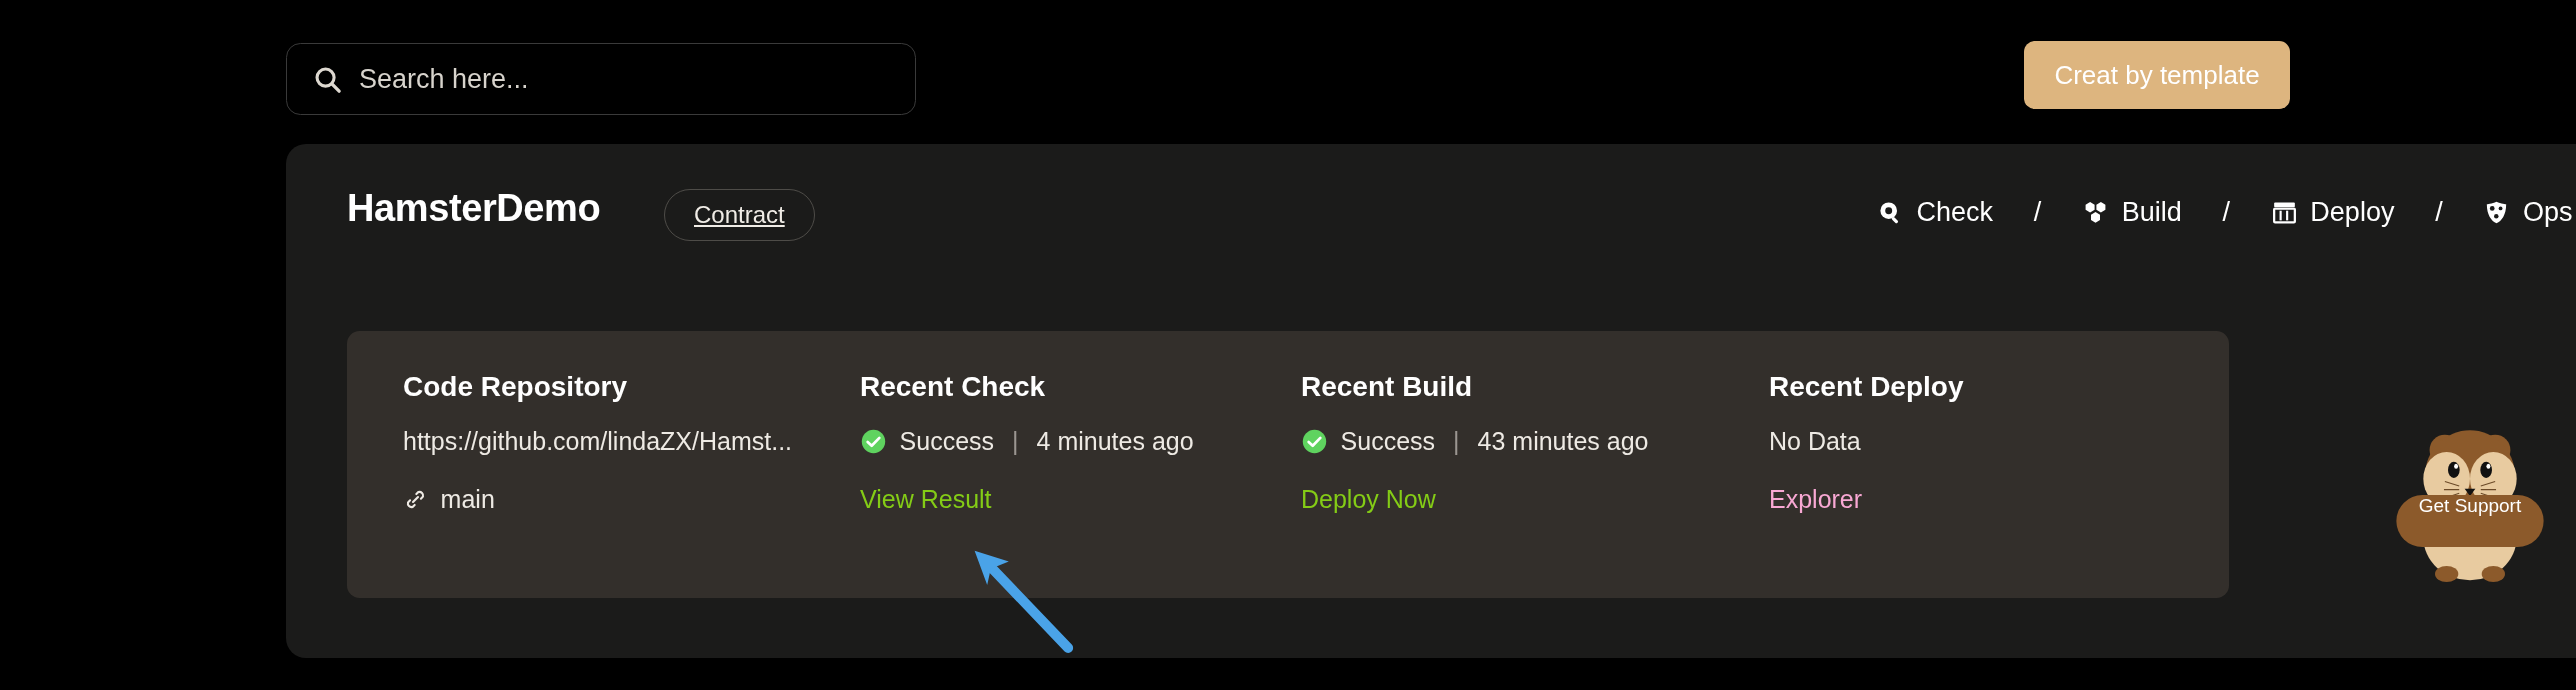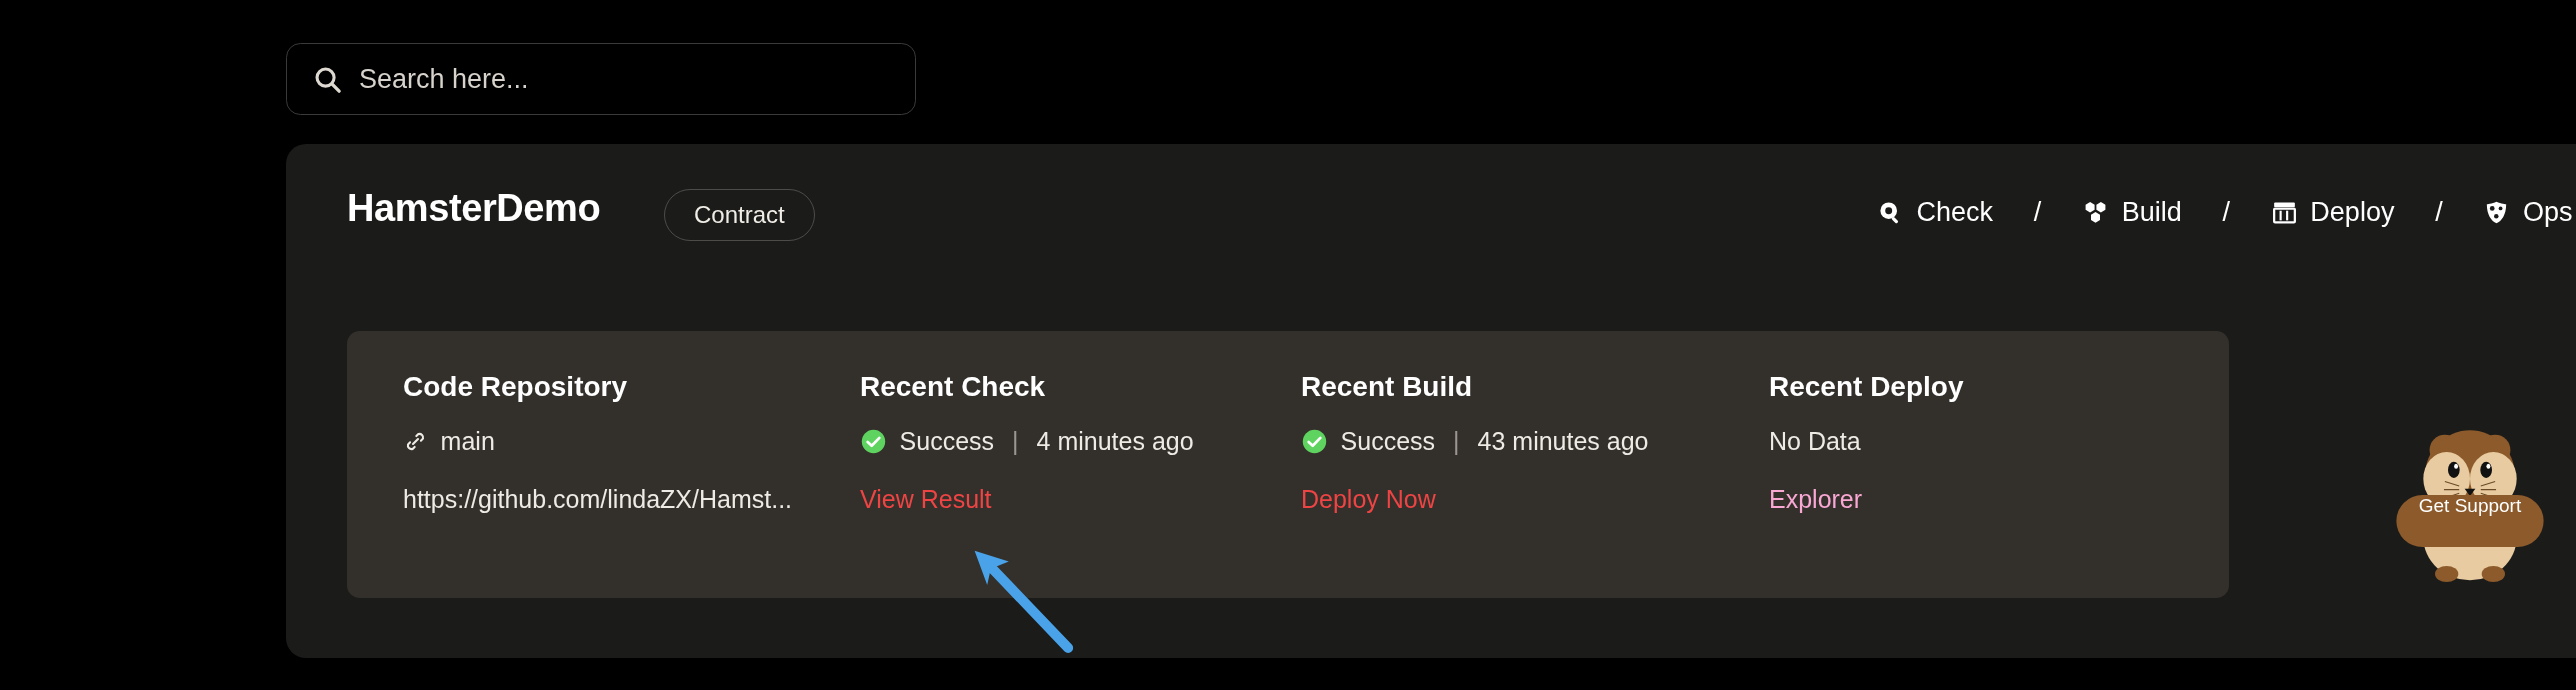--- a/index.html
+++ b/index.html
@@ -73,20 +73,21 @@
     height: 52px;
     padding: 0 29px;
     border: 0.9px solid #4e4c48;
     border-radius: 27px;
     color: #f0ece6;
     font-size: 24px;
     display: flex; align-items: center; justify-content: center;
     background: transparent;
     cursor: pointer;
     white-space: nowrap;
+    text-decoration: underline;
   }
 
   .nav {
     position: absolute; right: 56px; top: 43px;
     display: flex; align-items: center;
     gap: 12px;
     height: 50px;
   }
   .nav-item {
     display: flex; align-items: center; gap: 12.6px;
@@ -136,21 +137,21 @@
     white-space: nowrap;
   }
   .status-badge { width: 27px; height: 27px; flex: 0 0 27px; display: block; }
   .divider-bar {
     display: inline-block;
     color: #9b9691;
     padding: 0 5.4px;
   }
   .link-icon { width: 25px; height: 25px; flex: 0 0 25px; display: block; }
   .action-link {
-    color: #ef4444;
+    color: #84cc16;
     font-size: 25px;
     cursor: pointer;
     white-space: nowrap;
     display: inline-block;
   }
   .action-link.disabled { color: #f9a8d4; }
 
   
   .arrow-annotation {
     position: absolute; left: 953px; top: 540px;
@@ -181,20 +182,21 @@
 <div class="topbar">
 
   <div class="search-box">
     <svg class="search-icon" viewBox="0 0 24 24">
       <circle cx="10.5" cy="10.5" r="6.6" fill="none" stroke="#ddd8d0" stroke-width="2.4"></circle>
       <line x1="15.4" y1="15.4" x2="21" y2="21" stroke="#ddd8d0" stroke-width="2.6" stroke-linecap="round"></line>
     </svg>
     <input class="search-input" type="text" placeholder="Search here..." style="">
   </div>
 
+  <button class="tpl-button">Creat by template</button>
 </div>
 
 <div class="panel">
 
   <div class="panel-header">
     <div class="project-title">HamsterDemo</div>
 
     <div class="contract-pill">Contract</div>
 
     <div class="nav">
@@ -240,29 +242,29 @@
         <span>Ops</span>
       </div>
 
     </div>
   </div>
 
   <div class="card">
 
     <div class="col col-repo">
       <div class="col-title">Code Repository</div>
+      <div class="col-row">https://github.com/lindaZX/Hamst...</div>
       <div class="col-row">
         <svg class="link-icon" viewBox="0 0 24 24">
           <path d="M9.6 14.4 L14.4 9.6" stroke="#eeeae4" stroke-width="2" stroke-linecap="round" fill="none"></path>
           <path d="M11.2 17.2 L9.2 19.2 A3.6 3.6 0 0 1 4.8 14.8 L6.8 12.8" stroke="#eeeae4" stroke-width="2" fill="none" stroke-linecap="round"></path>
           <path d="M12.8 6.8 L14.8 4.8 A3.6 3.6 0 0 1 19.2 9.2 L17.2 11.2" stroke="#eeeae4" stroke-width="2" fill="none" stroke-linecap="round"></path>
         </svg>
         <span>main</span>
       </div>
-      <div class="col-row">https://github.com/lindaZX/Hamst...</div>
     </div>
 
     <div class="col col-check">
       <div class="col-title">Recent Check</div>
       <div class="col-row">
         <svg class="status-badge" viewBox="0 0 24 24">
           <circle cx="12" cy="12" r="10.4" fill="#5fd35f"></circle>
           <path d="M6.8 12.4 L10.4 15.8 L17.2 8.8" stroke="#ffffff" stroke-width="2.4" fill="none" stroke-linecap="round" stroke-linejoin="round"></path>
         </svg>
         <span>Success</span>

